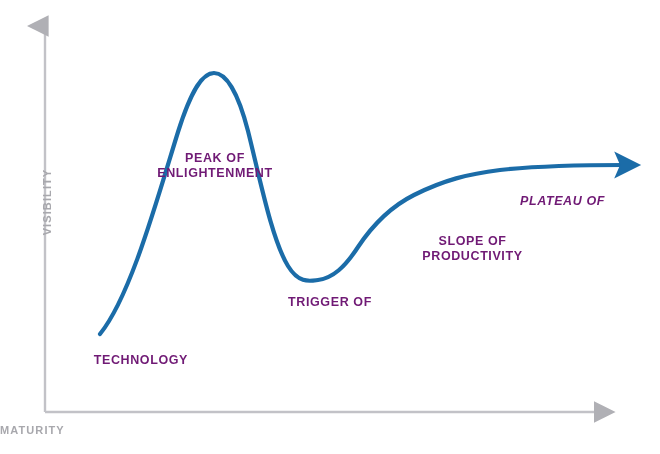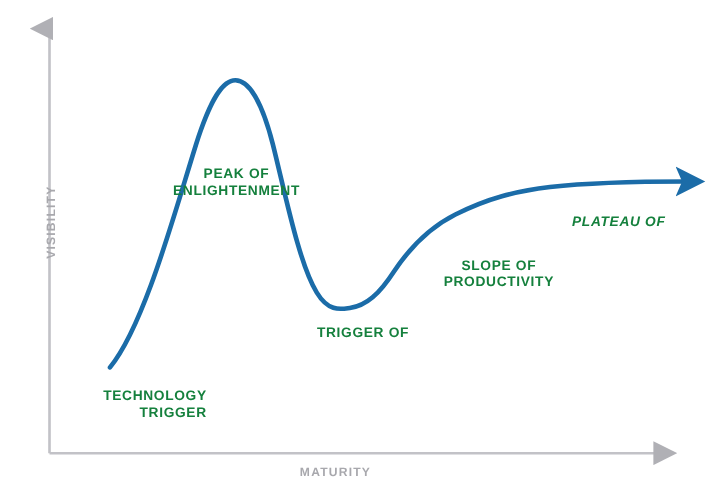--- a/index.html
+++ b/index.html
@@ -42,25 +42,25 @@
   #y-axis-title {
     left: 14px;
     top: 196px;
     transform: rotate(-90deg);
     transform-origin: center center;
   }
   #x-axis-title {
     left: 0;
     top: 424px;
     width: 610px;
-    text-align: center;
+    text-align: left;
   }
   .stage-label {
     position: absolute;
-    color: #15803d;
+    color: #701a75;
     font-family: "Liberation Sans", sans-serif;
     font-size: 12.5px;
     font-weight: bold;
     letter-spacing: 0.6px;
     line-height: 15px;
     text-align: center;
     white-space: nowrap;
     user-select: none;
   }
   .stage-label span {
@@ -76,21 +76,21 @@
     left: 135px;
     top: 151px;
     width: 160px;
   }
   #label-trough-disillusionment {
     left: 250px;
     top: 295px;
     width: 160px;
   }
   #label-slope-enlightenment {
-    left: 381px;
+    left: 400px;
     top: 234px;
     width: 145px;
   }
   #label-plateau-productivity {
     left: 495px;
     top: 194px;
     width: 135px;
     font-style: italic;
   }
 </style>
@@ -127,21 +127,20 @@
              C 444 180, 468 174, 500 170
              C 545 165, 590 165, 624 165" fill="none" stroke="#1b6ca8" stroke-width="4.2" stroke-linecap="round" marker-end="url(#curve-arrow)"></path>
   </svg>
 
   <div class="axis-label" id="y-axis-title">VISIBILITY</div>
 
   <div class="axis-label" id="x-axis-title">MATURITY</div>
 
   <div class="stage-label" id="label-technology-trigger">
     <span>TECHNOLOGY</span>
-    <span>TRIGGER</span>
   </div>
 
   <div class="stage-label" id="label-peak-inflated-expectations">
     <span>PEAK OF</span>
     <span>ENLIGHTENMENT</span>
   </div>
 
   <div class="stage-label" id="label-trough-disillusionment">
     <span>TRIGGER OF</span>
   </div>

